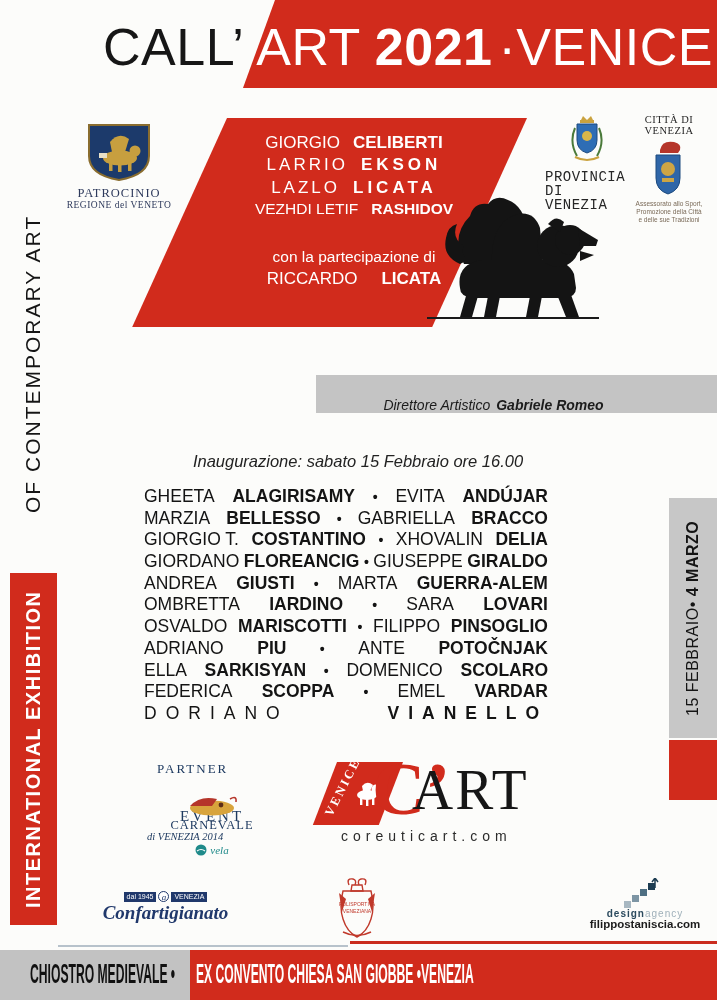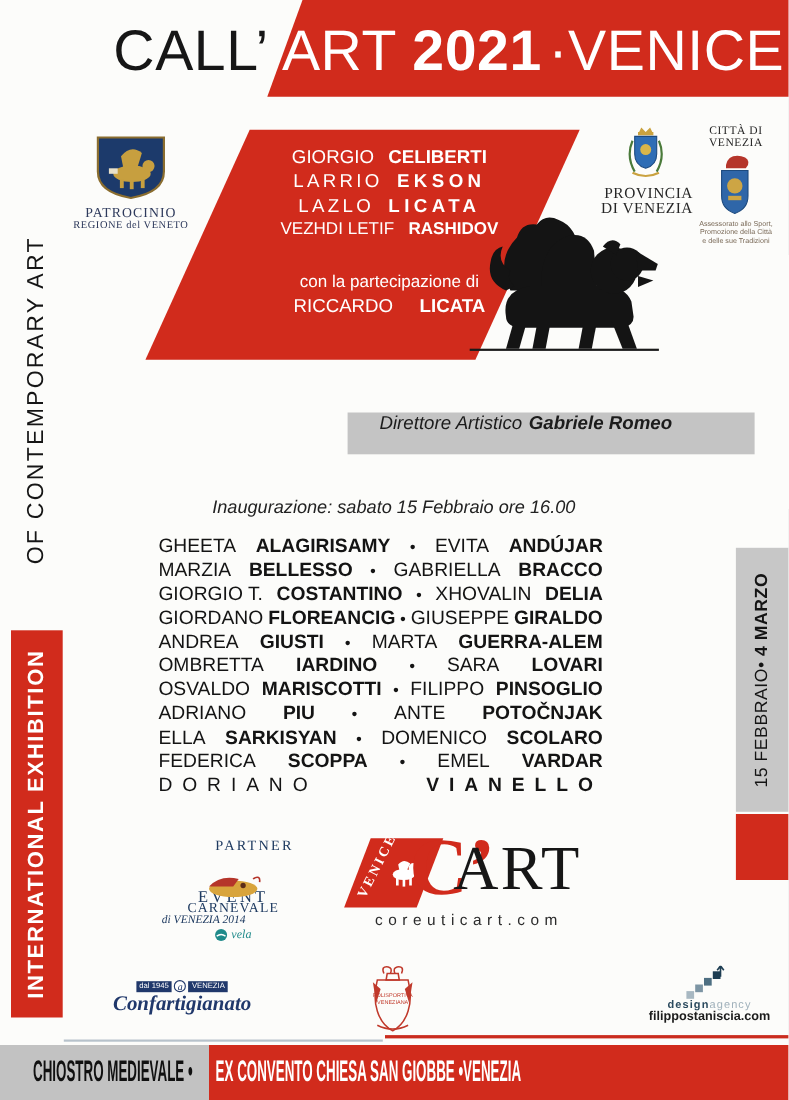--- a/index.html
+++ b/index.html
@@ -41,38 +41,38 @@
   .f-line.small{font-size:15.5px;}
   .f-label{margin-top:25px;font-size:15.5px;}
   .f-part{margin-top:3px;font-size:17px;}
   .f-part .last{font-weight:bold;margin-left:24px;}
 
   
   .lion{left:430px;top:194px;width:170px;height:125px;}
   .ground{left:427px;top:317px;width:172px;height:2px;background:#1a1a1a;}
 
   
-  .director{left:316px;top:375px;width:370px;height:38px;background:#c4c4c4;
-            display:flex;align-items:flex-start;justify-content:center;box-sizing:border-box;
-            padding-right:46px;font-style:italic;font-size:17px;color:#1c1c1c;}
+  .director{left:316px;top:375px;width:401px;height:38px;background:#c4c4c4;
+            display:flex;align-items:flex-end;justify-content:center;box-sizing:border-box;
+            padding-right:46px;font-style:italic;font-size:14px;color:#1c1c1c;}
   .director .name{font-weight:bold;margin-left:6px;}
 
   
   .opening{left:152px;top:452px;width:412px;text-align:center;font-style:italic;font-size:16.5px;color:#222;}
   .roster{left:144px;top:486px;width:404px;}
   .row{display:flex;justify-content:space-between;align-items:baseline;height:21.7px;
        font-size:17.5px;color:#141414;white-space:nowrap;}
   .row .l{font-weight:bold;}
   .row .dot{font-size:14px;font-weight:bold;}
   .row.wide span{letter-spacing:9px;}
   .row.wide .l{font-weight:bold;}
 
   
   .serif{font-family:"Liberation Serif",serif;}
-  .partner1{left:157px;top:761px;width:110px;text-align:right;font-size:13px;letter-spacing:2px;color:#1e3a60;}
+  .partner1{left:157px;top:761px;width:110px;text-align:left;font-size:13px;letter-spacing:2px;color:#1e3a60;}
   .partner2{left:157px;top:808px;width:110px;text-align:center;font-size:15px;letter-spacing:3px;color:#1e3a60;}
   .mask{left:186px;top:793px;width:52px;height:24px;}
   .partner3{left:147px;top:818px;width:130px;text-align:center;font-size:12.5px;letter-spacing:1px;color:#1e3a60;}
   .partner4{left:147px;top:831px;width:130px;text-align:left;font-size:10.5px;font-style:italic;color:#1e3a60;}
   .vela{left:147px;top:844px;width:130px;display:flex;align-items:center;justify-content:center;gap:3px;}
   .vela-text{font-size:11px;font-style:italic;color:#1f8a8a;font-family:"Liberation Serif",serif;}
 
   
   .cart-par{left:337px;top:762px;width:66px;height:63px;}
   .cart-venice{left:322px;top:812px;color:#fff;font-family:"Liberation Serif",serif;font-weight:bold;
@@ -109,21 +109,21 @@
   .foot-left{left:30px;color:#111;}
   .foot-right{left:196px;color:#fff;}
 
   
   .patro-shield{left:86px;top:122px;width:66px;height:60px;}
   .patro1{left:66px;top:186px;width:106px;text-align:center;font-family:"Liberation Serif",serif;
           font-size:12.5px;letter-spacing:1px;color:#2e3a5c;}
   .patro2{left:66px;top:200px;width:106px;text-align:center;font-family:"Liberation Serif",serif;
           font-size:9.5px;letter-spacing:.5px;color:#2e3a5c;}
   .prov-crest{left:569px;top:114px;width:36px;height:54px;}
-  .prov-text{left:545px;top:170px;width:85px;text-align:right;font-family:Liberation Serif, serif;
+  .prov-text{left:545px;top:170px;width:85px;text-align:left;font-family:Liberation Mono, monospace;
              font-size:14px;line-height:14px;letter-spacing:.5px;color:#262626;}
   .citta-text{left:637px;top:115px;width:64px;text-align:center;font-family:"Liberation Serif",serif;
               font-size:10.5px;line-height:10.5px;letter-spacing:.5px;color:#262626;}
   .citta-shield{left:652px;top:138px;width:32px;height:58px;}
   .citta-cap{left:628px;top:200px;width:82px;text-align:center;font-size:6.5px;line-height:8px;color:#7a6a58;}
 </style>
 </head>
 <body>
 
 <div class="poster">

